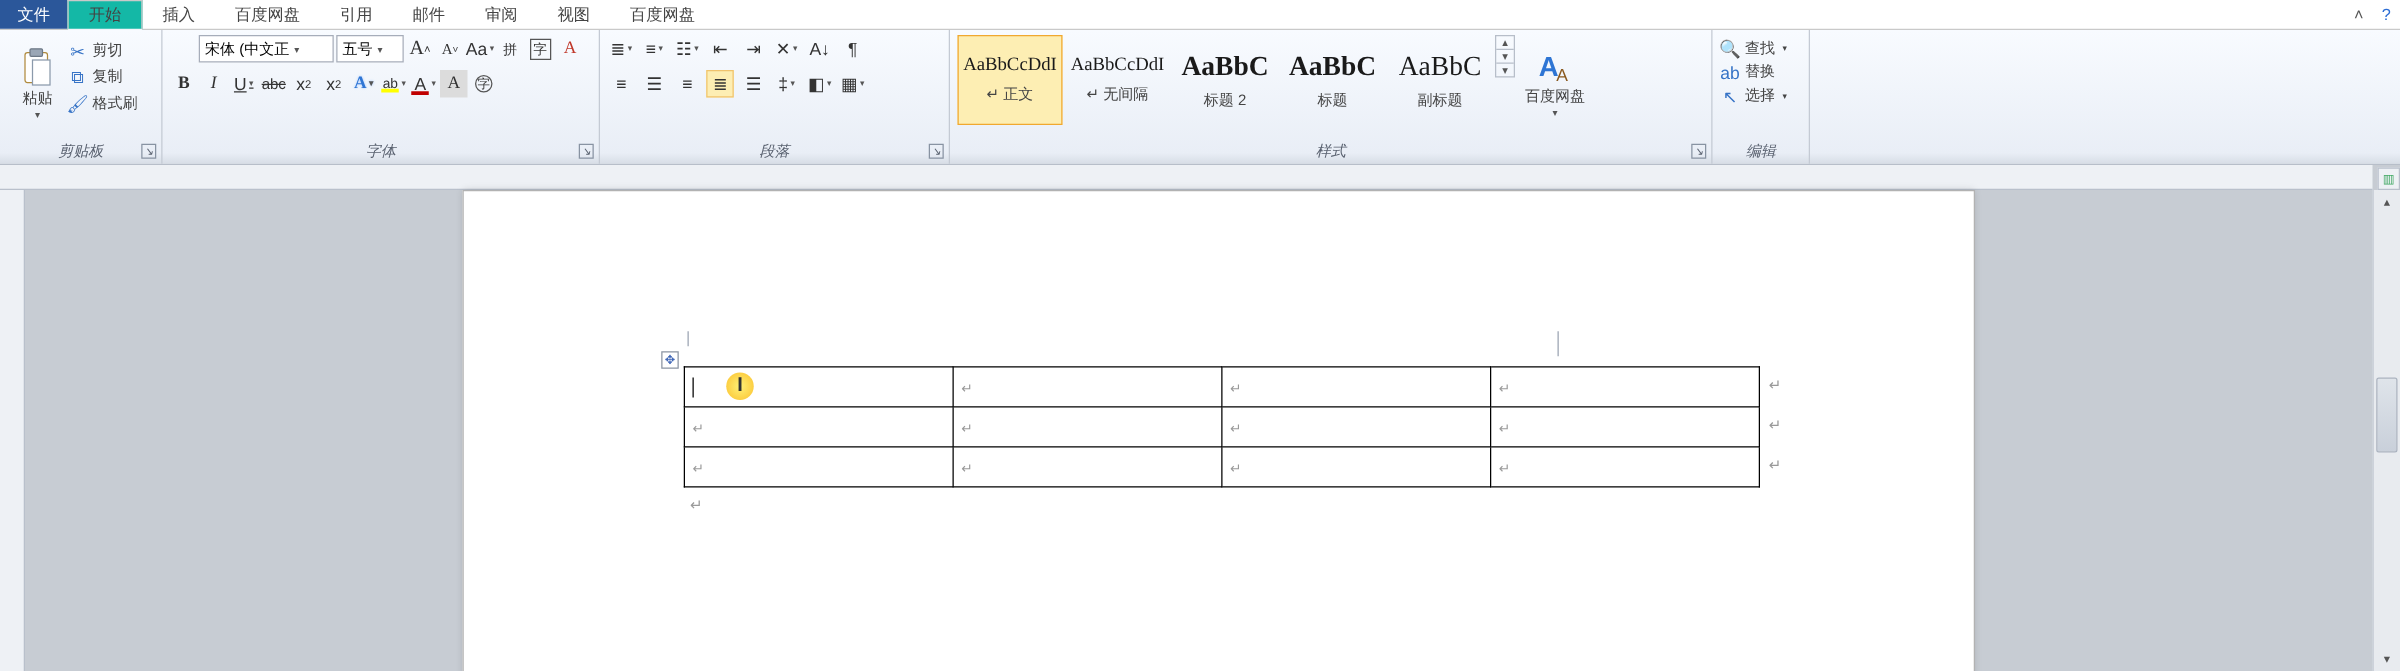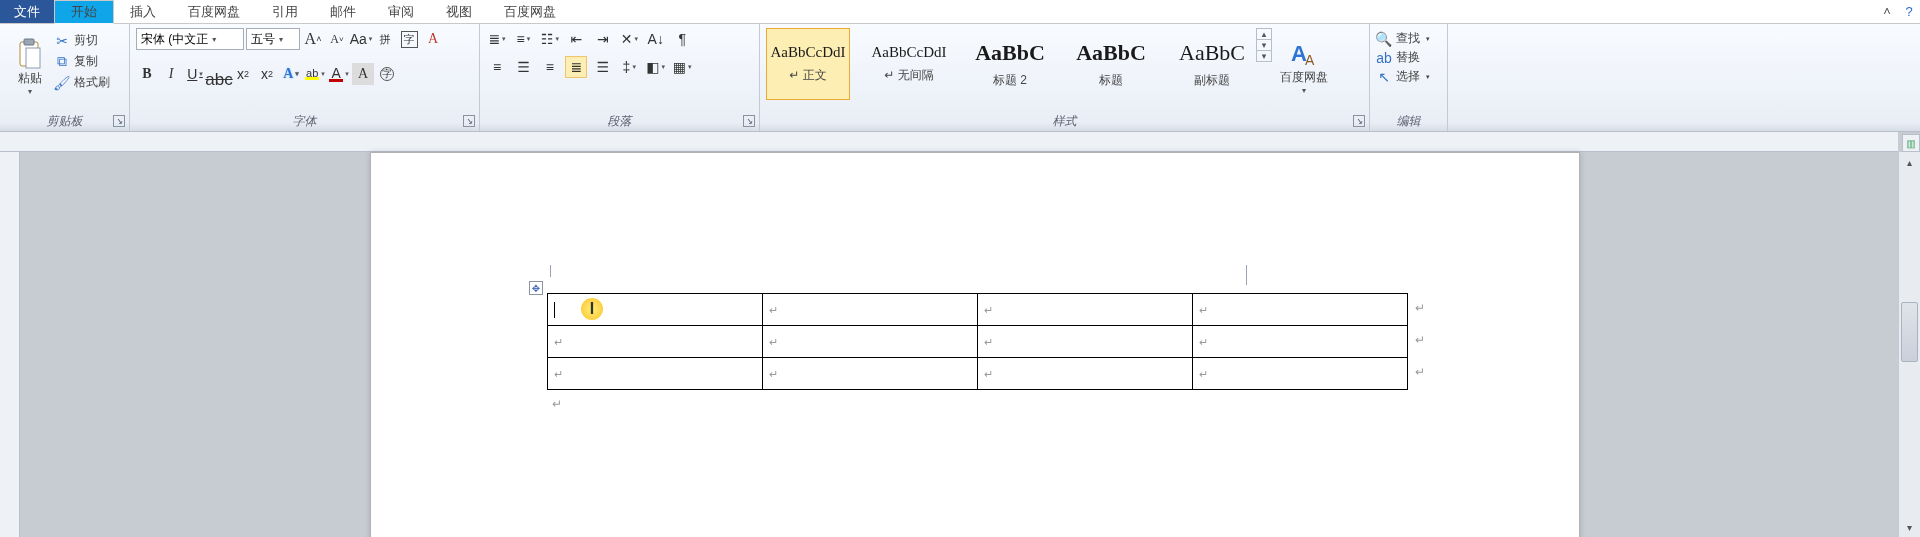--- a/index.html
+++ b/index.html
@@ -2,21 +2,21 @@
 <html><head>
 <meta charset="utf-8">
 <style>
   * { box-sizing: border-box; margin: 0; padding: 0; font-family: "Microsoft YaHei", "SimSun", sans-serif; }
   body { background: #fff; width: 1920px; height: 537px; overflow: hidden; position: relative; }
 
   
   .menubar { height: 24px; background: #fff; border-bottom: 1px solid #c9c9c9; display: flex; align-items: stretch; font-size: 13px; }
   .menubar .file-tab { background: #2b579a; color: #fff; padding: 2px 14px; display: flex; align-items: center; }
   .menubar .tab { padding: 2px 16px; display: flex; align-items: center; color: #444; cursor: pointer; }
-  .menubar .tab.active { background: #0ea5e9; border: 1px solid #c9c9c9; border-bottom: 1px solid #f3f6fb; margin-bottom: -1px; }
+  .menubar .tab.active { background: #14b8a6; border: 1px solid #c9c9c9; border-bottom: 1px solid #f3f6fb; margin-bottom: -1px; }
   .menubar .spacer { flex: 1; }
   .menubar .win-icon { width: 22px; display: flex; align-items: center; justify-content: center; color: #555; }
 
   
   .ribbon { height: 108px; background: linear-gradient(#f8fbff,#e9eef6 92%,#d7dde6); border-bottom: 1px solid #b7bec9; display: flex; }
   .group { border-right: 1px solid #c4cad4; display: flex; flex-direction: column; }
   .group-body { flex: 1; display: flex; align-items: flex-start; padding: 4px 6px 0 6px; }
   .group-label { height: 18px; font-size: 12px; color: #5a6270; text-align: center; position: relative; font-style: italic; }
   .group-label .launcher { position: absolute; right: 4px; top: 2px; width: 12px; height: 12px; border: 1px solid #8893a2; font-size: 9px; line-height: 10px; color: #5a6270; text-align: center; cursor: pointer; }
 
@@ -33,21 +33,21 @@
   .combo .dd { margin-left: 4px; font-size: 8px; color: #555; }
   .sq-btn { width: 22px; height: 22px; display: inline-flex; align-items: center; justify-content: center; font-size: 14px; color: #333; cursor: pointer; border: 1px solid transparent; }
   .sq-btn .dd { font-size: 7px; margin-left: 2px; color: #555; }
   .manual-ic { font-family: "Times New Roman", serif; }
   .sup { font-size: 9px; vertical-align: super; }
   .sub { font-size: 9px; vertical-align: sub; }
   .color-swatch { width: 14px; height: 3px; display: block; margin-top: -2px; }
   .boxed { border: 1px solid #555; padding: 0 2px; }
 
   
-  .styles-gallery { display: flex; align-items: stretch; gap: 17px; }
+  .styles-gallery { display: flex; align-items: stretch; gap: 2px; }
   .style-item { width: 84px; height: 72px; border: 1px solid transparent; display: flex; flex-direction: column; align-items: center; justify-content: center; cursor: pointer; }
   .style-item.selected { border: 1px solid #f0a830; background: #fdeeb3; }
   .style-item .sample { font-family: "Times New Roman","SimSun",serif; color: #1a1a1a; }
   .style-item .name { font-size: 12px; color: #444; margin-top: 6px; }
   .gallery-scroll { width: 16px; display: flex; flex-direction: column; border: 1px solid #b7bec9; margin-left: 2px; }
   .gallery-scroll div { flex: 1; display: flex; align-items: center; justify-content: center; font-size: 9px; color: #555; border-bottom: 1px solid #b7bec9; cursor: pointer; }
   .gallery-scroll div:last-child { border-bottom: none; }
 
   
   .edit-col { display: flex; flex-direction: column; gap: 2px; padding-top: 2px; }
@@ -118,21 +118,21 @@
             <span>格式刷</span>
           </div>
       </div>
     </div>
     <div class="group-label"><span>剪贴板</span><span class="launcher">↘</span></div>
   </div>
 
   <div class="group font-group" style="width:350px;">
     <div class="group-body" style="flex-direction:column;gap:6px;">
       <div class="row">
-        <div class="combo" style="width:108px;">
+        <div class="combo" style="width:108px;margin-left:23px;">
             <span>宋体 (中文正</span>
             <span class="dd">▾</span>
           </div>
         <div class="combo" style="width:54px;">
             <span>五号</span>
             <span class="dd">▾</span>
           </div>
         <div class="sq-btn manual-ic" style="font-size:16px;">A<span style="font-size:9px;">˄</span></div>
         <div class="sq-btn manual-ic" style="font-size:12px;">A<span style="font-size:8px;">˅</span></div>
         <div class="sq-btn">
@@ -147,21 +147,21 @@
           </div>
         <div class="sq-btn manual-ic" style="color:#c0392b;">A</div>
       </div>
       <div class="row">
         <div class="sq-btn manual-ic" style="font-weight:bold;">B</div>
         <div class="sq-btn manual-ic" style="font-style:italic;">I</div>
         <div class="sq-btn manual-ic" style="text-decoration:underline;">
             <span>U</span>
             <span class="dd">▾</span>
           </div>
-        <div class="sq-btn" style="text-decoration:line-through;font-size:17px;margin-top:13px;">abc</div>
+        <div class="sq-btn" style="text-decoration:line-through;font-size:12px;">abc</div>
         <div class="sq-btn manual-ic">
             <span>x</span>
             <span class="sub">2</span>
           </div>
         <div class="sq-btn manual-ic">
             <span>x</span>
             <span class="sup">2</span>
           </div>
         <div class="sq-btn manual-ic" style="color:#2e75d4;font-weight:bold;text-shadow:0 0 2px #9cc3ff;">A<span class="dd">▾</span></div>
         <div class="sq-btn">

